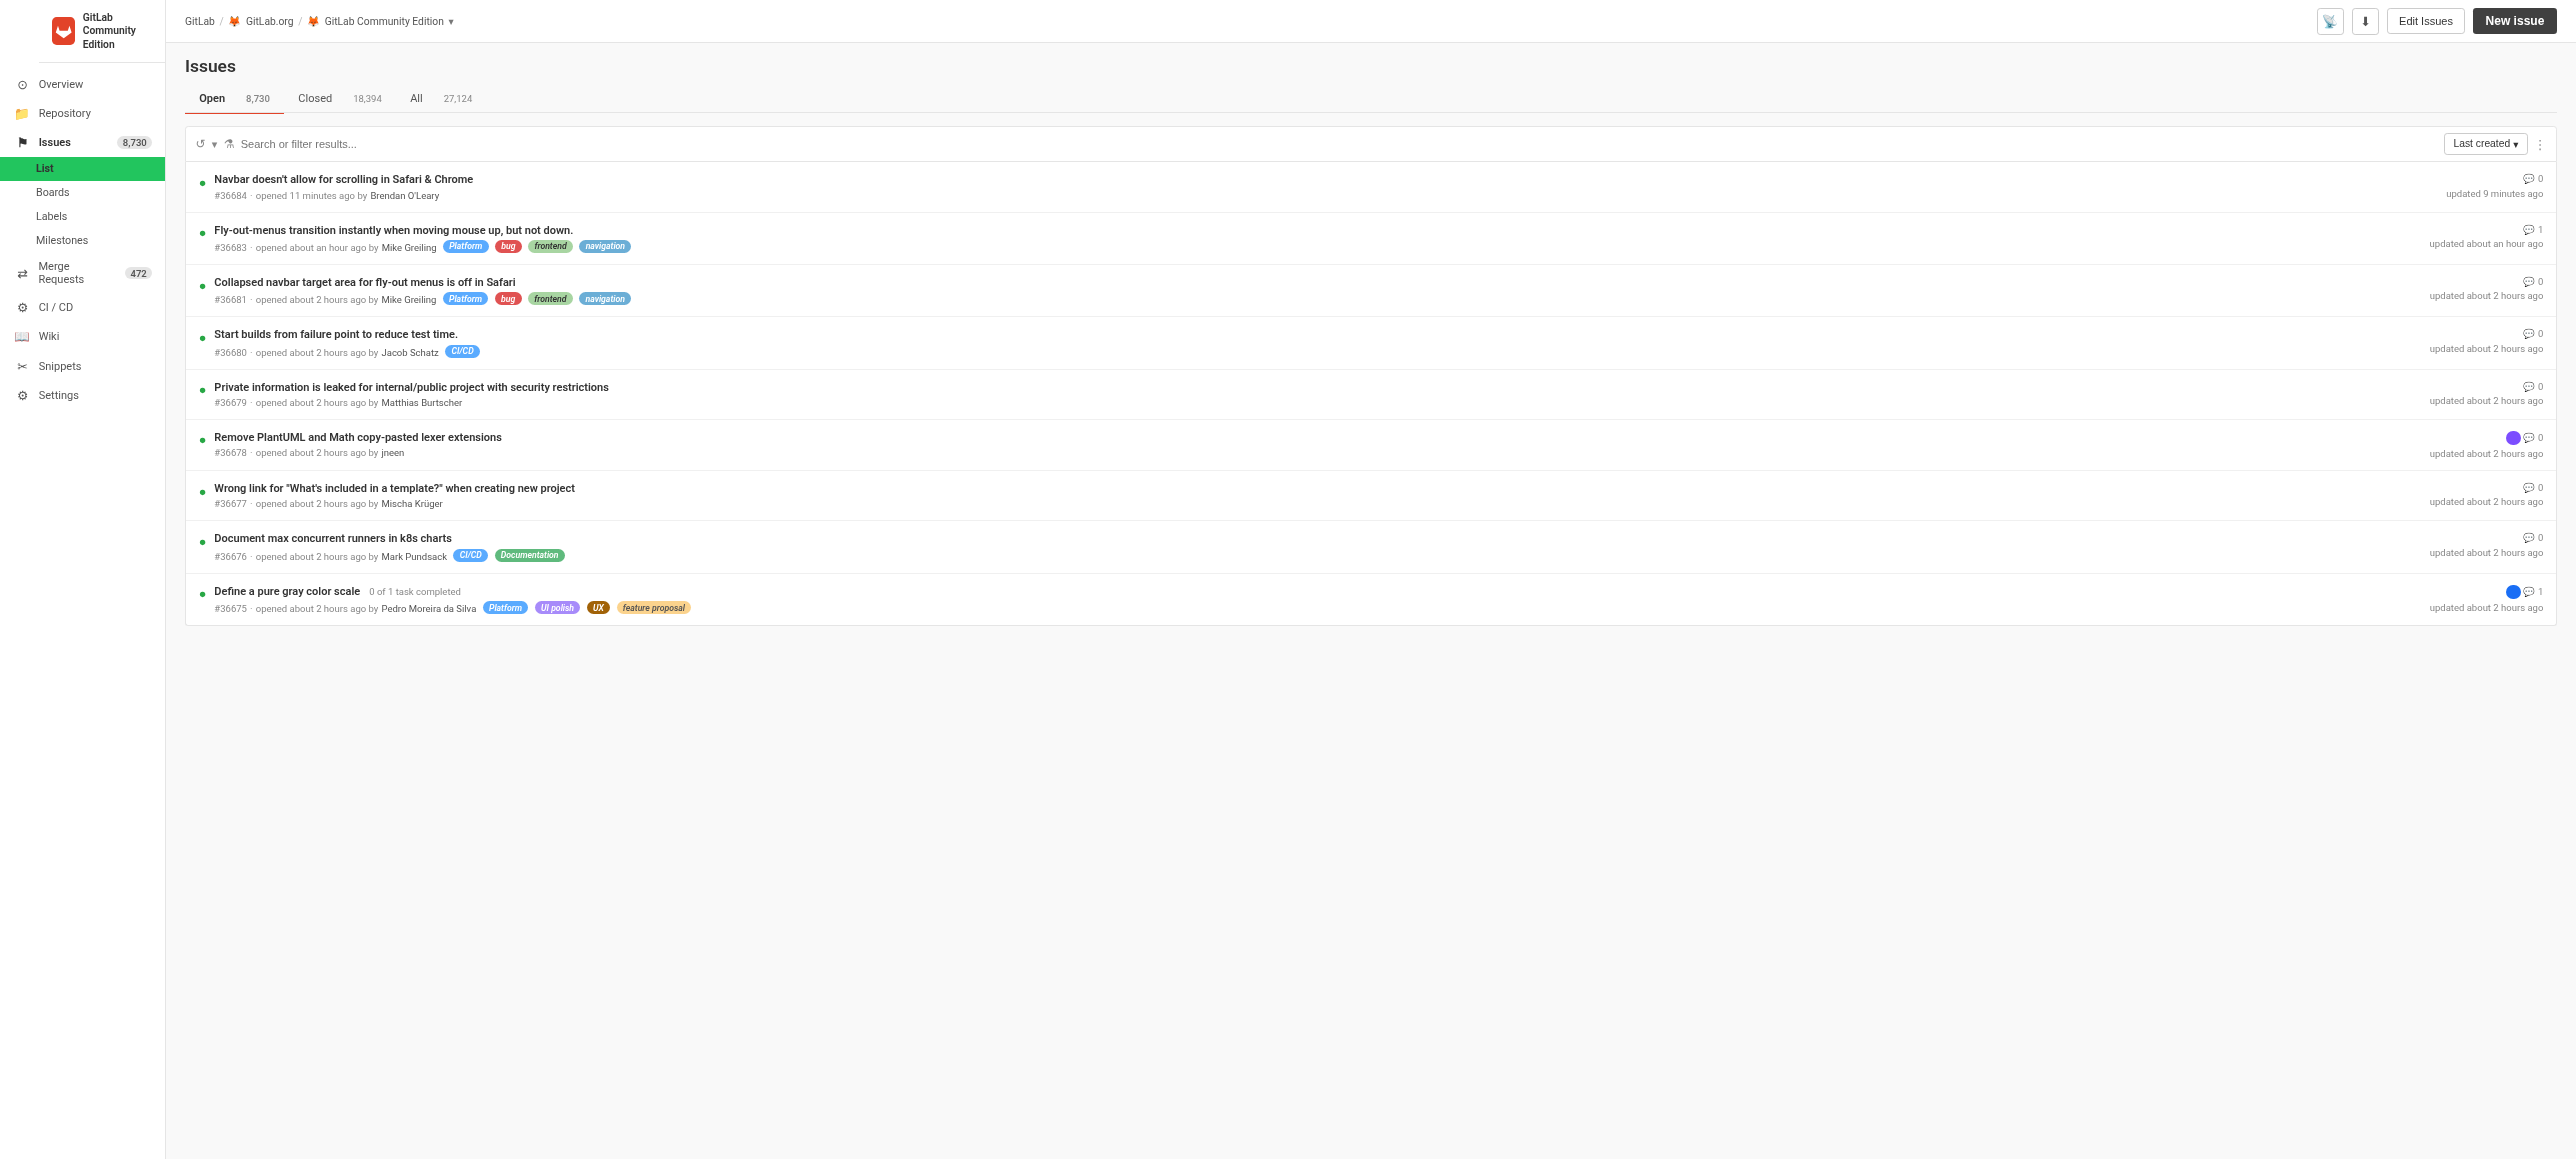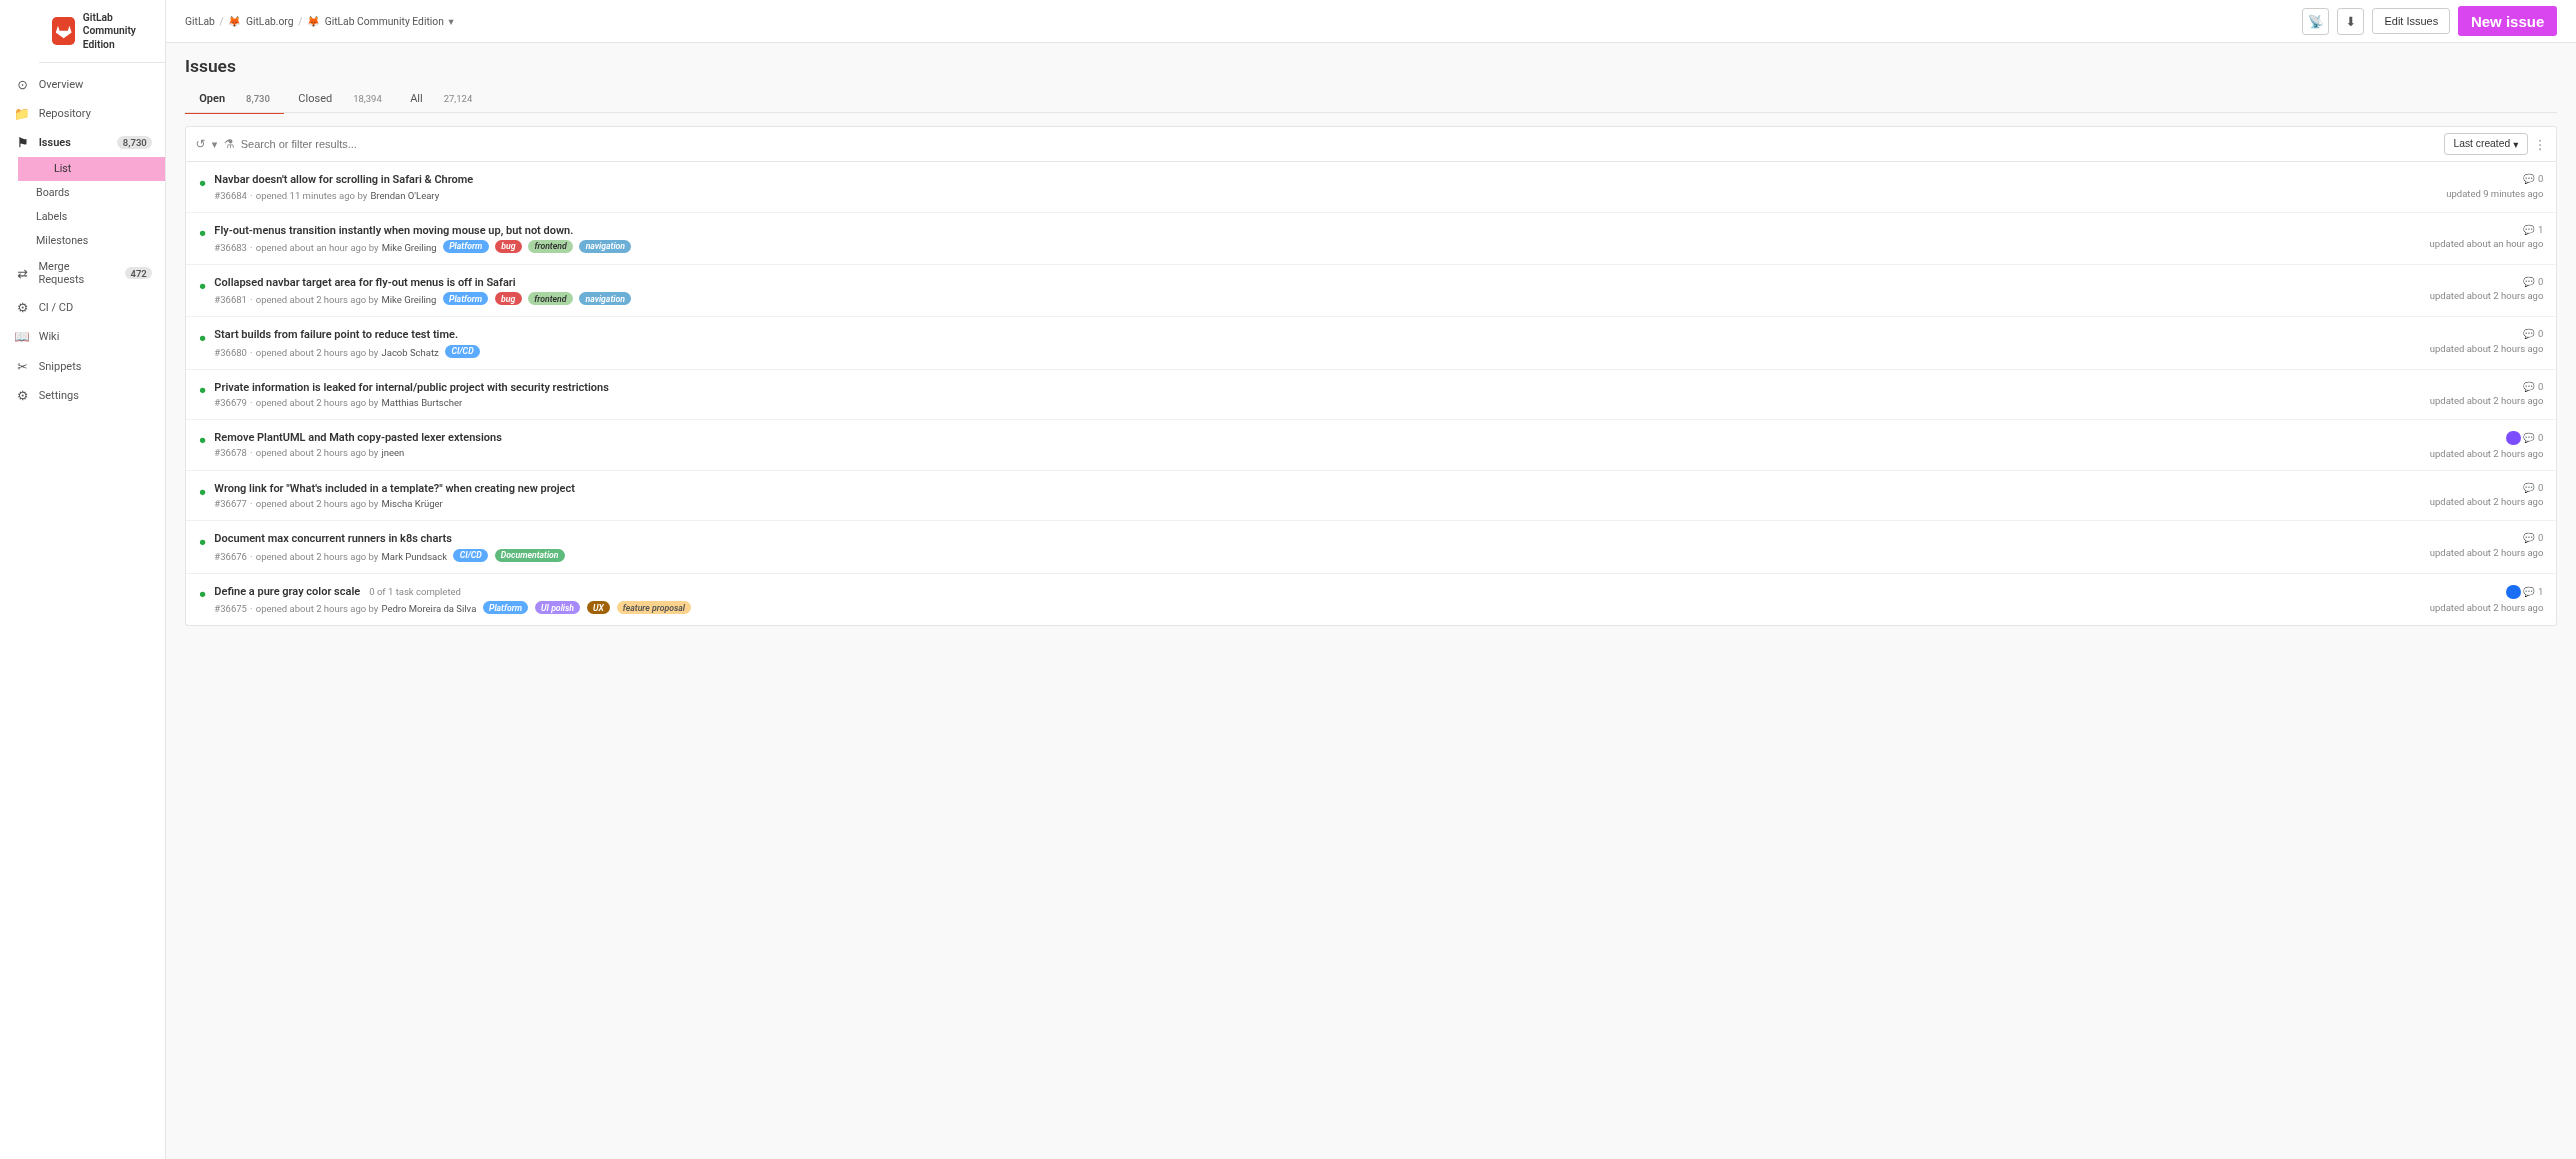--- a/index.html
+++ b/index.html
@@ -65,21 +65,21 @@
       font-size: 9.5px;
       font-weight: 600;
     }
     .sidebar-sub-item {
       display: block;
       padding: 5.5px 12.7px 5.5px 36px;
       color: #555;
       cursor: pointer;
       font-size: 10.7px;
     }
-    .sidebar-sub-item.active { color: #333; font-weight: 400; background: #f9a8d4; margin-left: 18px; }
+    .sidebar-sub-item.active { color: #333; font-weight: 700; background: #22c55e; }
 
     
     .main { flex: 1; display: flex; flex-direction: column; overflow-y: auto; }
 
     
     .topbar {
       display: flex;
       align-items: center;
       gap: 6.3px;
       padding: 8px 19px;
@@ -98,26 +98,26 @@
       width: 27px;
       height: 27px;
       display: flex;
       align-items: center;
       justify-content: center;
       cursor: pointer;
       color: #555;
       font-size: 12.7px;
     }
     .btn-primary {
-      background: #d946ef;
+      background: #404040;
       color: #fff;
       border: none;
       border-radius: 3.2px;
       padding: 6.3px 12.7px;
-      font-size: 15px;
+      font-size: 12px;
       font-weight: 600;
       cursor: pointer;
     }
     .btn-edit {
       background: none;
       border: 0.8px solid #ccc;
       border-radius: 3.2px;
       padding: 6.3px 11px;
       font-size: 11px;
       cursor: pointer;

